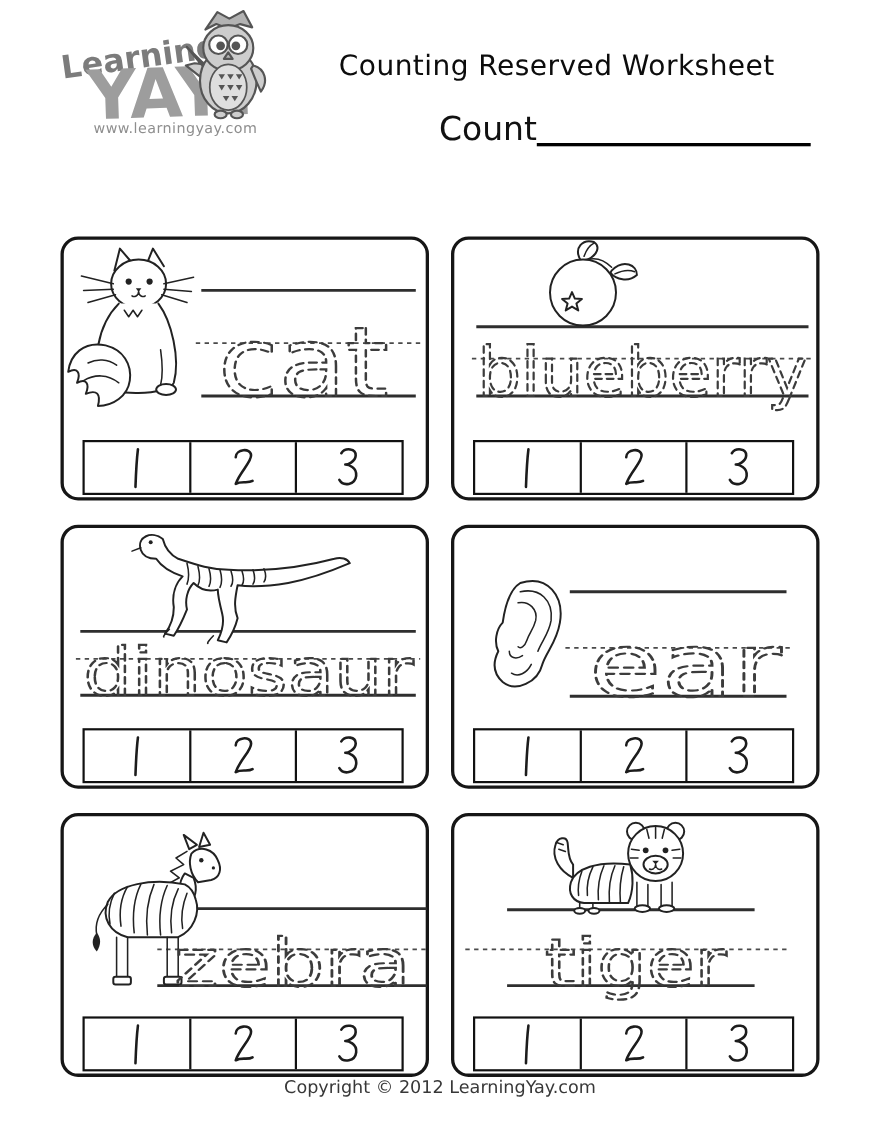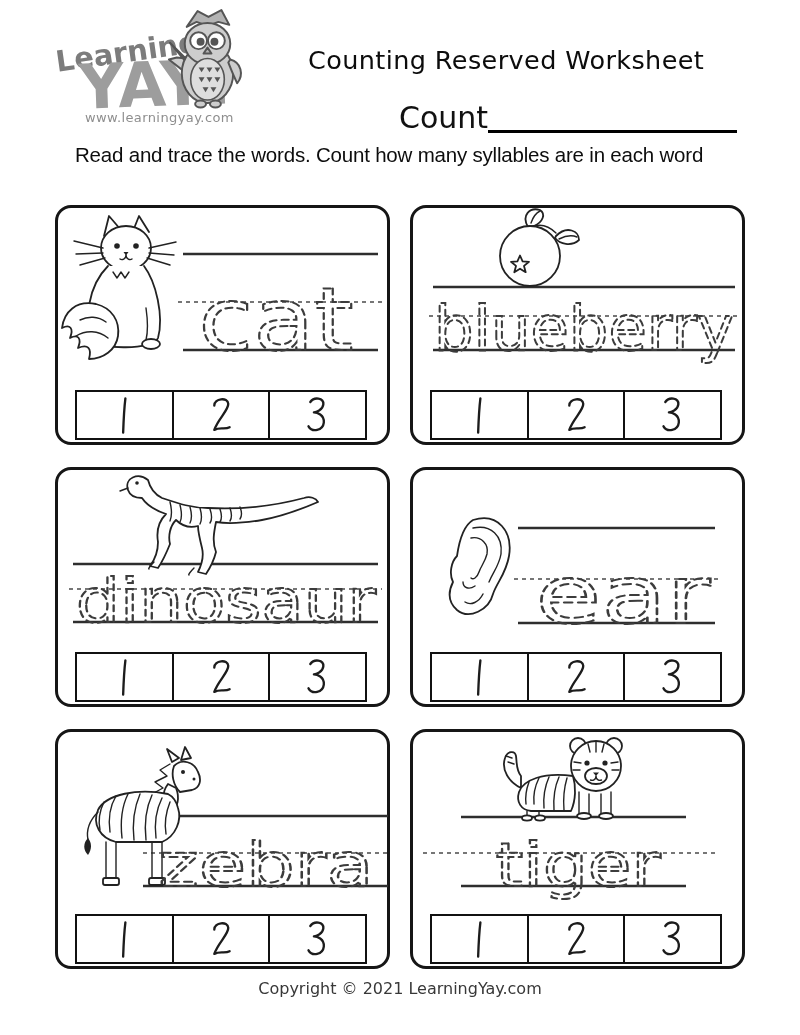--- a/index.html
+++ b/index.html
@@ -19,21 +19,21 @@
   #page-title{left:308px;top:45px;font-size:25.5px;letter-spacing:.4px;color:#0c0c0c;}
   #name-row{left:399px;top:100px;width:338px;display:flex;align-items:flex-end;}
   #name-label{font-size:30px;line-height:1;}
   #name-line{flex:1;height:30px;border-bottom:3px solid #000;}
 
   #instructions{left:75px;top:142px;width:665px;
       font-family:"Liberation Sans",sans-serif;font-size:20.5px;line-height:1.27;
       letter-spacing:-0.2px;color:#0d0d0d;}
 
   
-  #cards{left:55px;top:205px;width:690px;display:grid;
+  #cards{left:55px;top:215px;width:690px;display:grid;
       grid-template-columns:335px 335px;grid-auto-rows:240px;gap:22px 20px;}
   .card{position:relative;border:3px solid #161616;border-radius:16px;
       background:#fff;box-sizing:border-box;}
   .card-art{position:absolute;left:0;top:0;width:329px;height:182px;overflow:visible;}
   .ln-solid{stroke:#2e2e2e;stroke-width:2.6;}
   .ln-dash{stroke:#4a4a4a;stroke-width:1.6;stroke-dasharray:4 4;}
   .trace{font-family:"DejaVu Sans",sans-serif;fill:none;stroke:#3c3c3c;
       stroke-width:2;stroke-dasharray:6 4.5;stroke-linecap:round;}
   .art{fill:#fff;stroke:#222;stroke-width:1.8;stroke-linecap:round;stroke-linejoin:round;}
   .art .fill{fill:#222;stroke:none;}
@@ -91,21 +91,20 @@
 </div>
 
 <div class="abs" id="page-title">Counting Reserved Worksheet</div>
 
 <div class="abs" id="name-row">
   <span id="name-label">Count</span>
   <span id="name-line"></span>
 </div>
 
 <div class="abs" id="instructions">
-  <div>Read and trace the words. Count how many syllables are in each word</div>
 </div>
 
 <div class="abs" id="cards">
 
   <div class="card">
     <svg class="card-art" viewBox="0 0 329 182">
       <g>
         <line class="ln-solid" x1="125" y1="46" x2="320" y2="46"></line>
         <line class="ln-dash" x1="120" y1="94" x2="324" y2="94"></line>
         <line class="ln-solid" x1="125" y1="142" x2="320" y2="142"></line>
@@ -344,14 +343,14 @@
           <svg class="digit" viewBox="0 0 30 48">
             <path d="M 7 9 C 11 3 22 4 21.5 11.5 C 21 18 13 20.5 11 20.5 C 14 20.5 23 23 22 32 C 21 41 9 43 5 36"></path>
           </svg>
         </div>
     </div>
   </div>
 
 </div>
 
 <div class="abs" id="footer">
-  <div>Copyright © 2021 LearningYay.com</div>
+  <div>Copyright © 2012 LearningYay.com</div>
 </div>
 
 </body></html>

